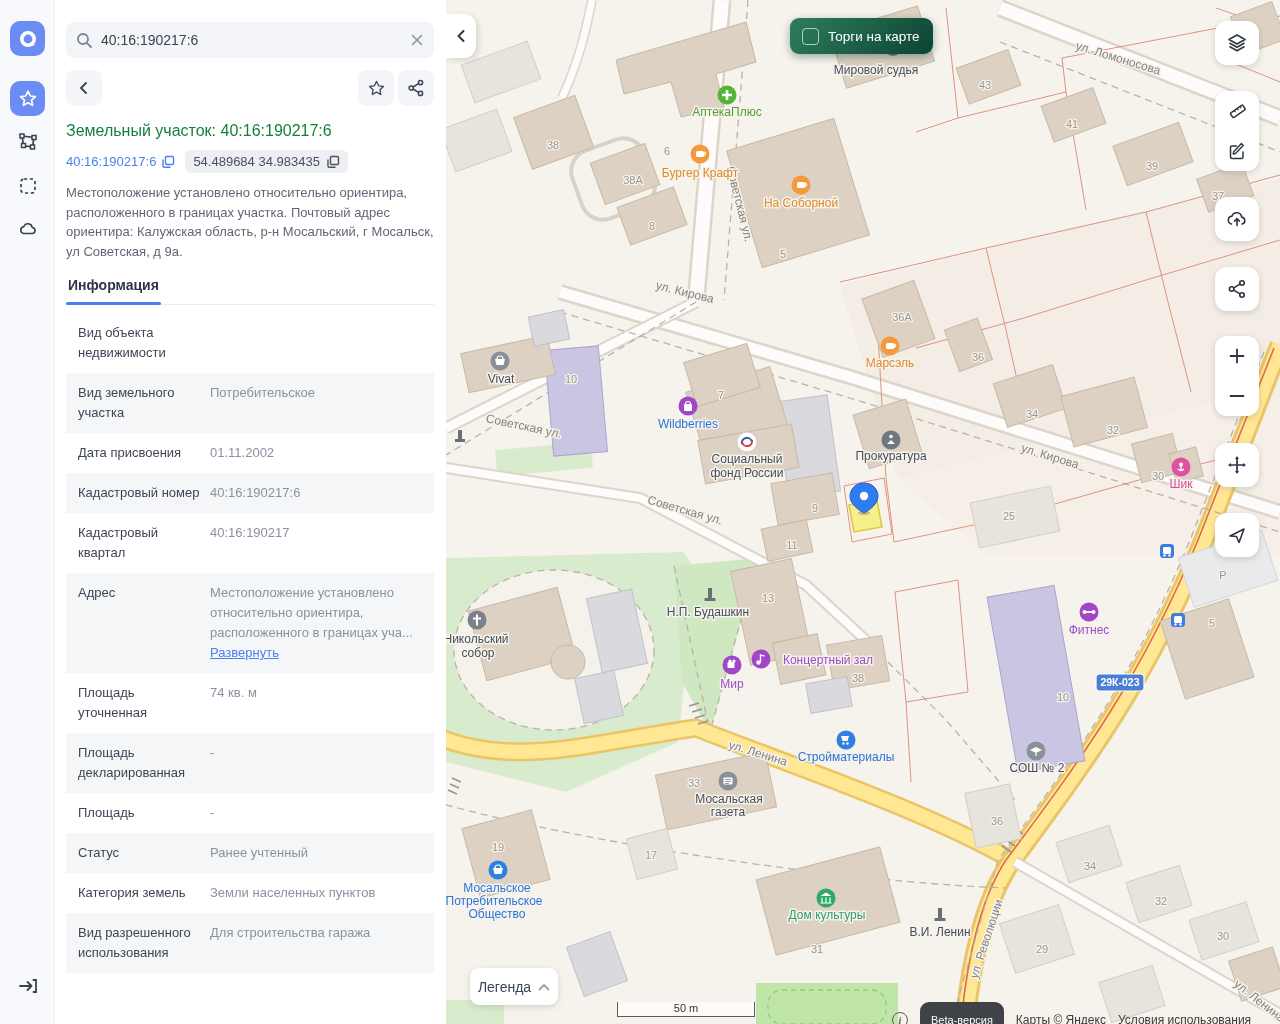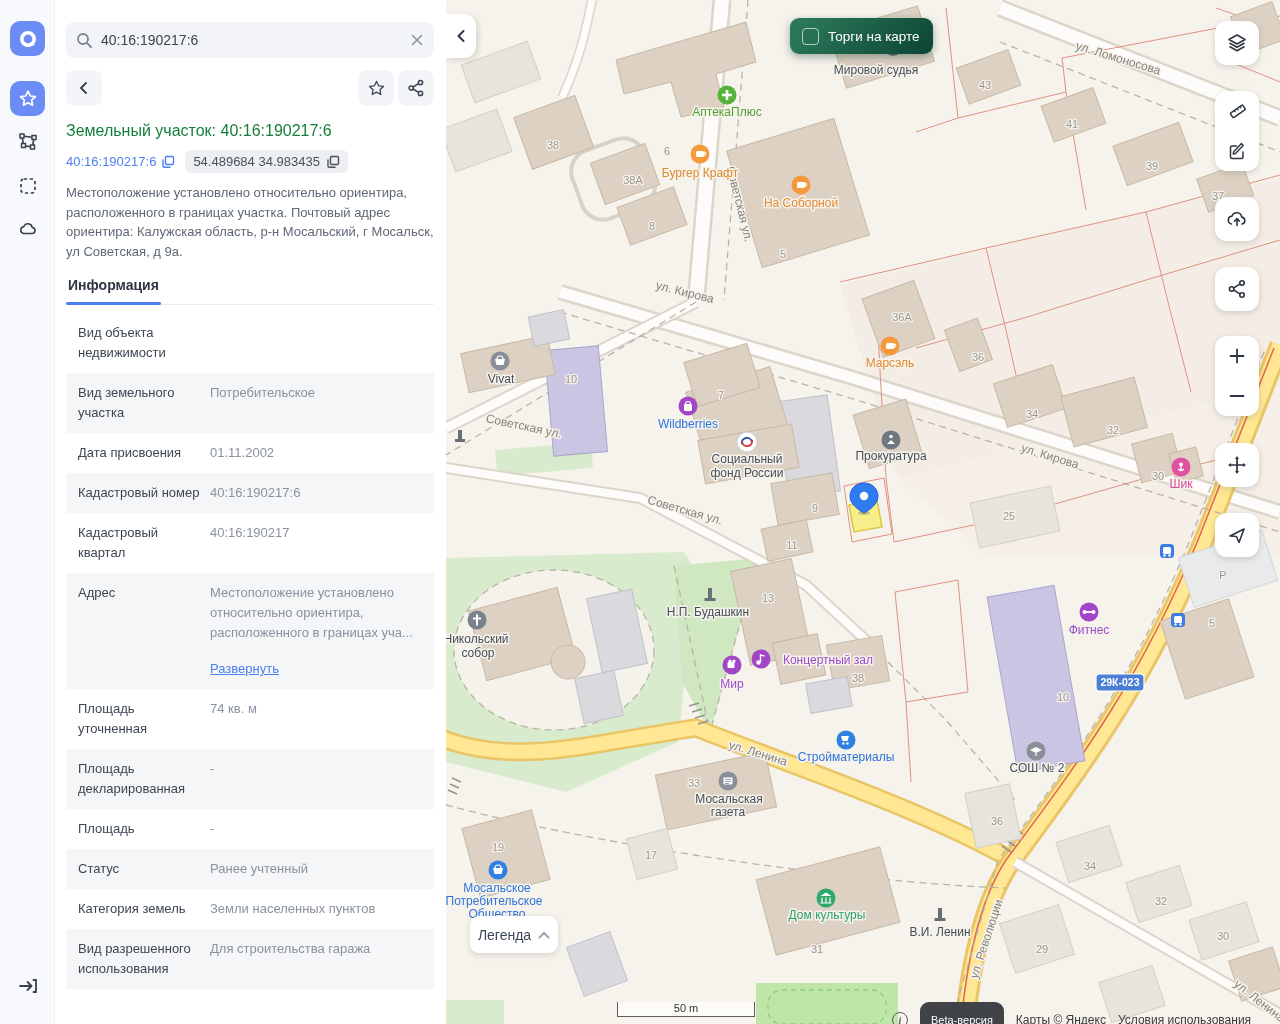--- a/index.html
+++ b/index.html
@@ -36,21 +36,21 @@
   .tabs { margin-top:12px; border-bottom:1px solid #e9ebef; position:relative; height:32px; }
   .tab { display:inline-block; font-size:14px; font-weight:600; color:#2f3644;
     padding:4px 2px 10px 2px; position:relative; cursor:pointer;text-align:center; }
   .tab .underline { position:absolute; left:0; right:0; bottom:-2px; height:3px;
     border-radius:2px; background:#4c7ff0; }
   .info-table { margin-top:8px; }
   .row { display:flex; padding:10px 12px; gap:6px; }
   .row.shade { background:#f5f6f8; }
   .row-label { width:126px; flex:none; font-size:13px; line-height:20px; color:#3d4654; }
   .row-value { flex:1; font-size:13px; line-height:20px; color:#8a92a0; }
-  .expand { display:inline-block; margin-top:16px; color:#4c7ff0; font-size:13px;
+  .expand { display:inline-block; margin-top:0; color:#4c7ff0; font-size:13px;
     text-decoration:underline; cursor:pointer; }
 
   
   .map { position:relative; flex:1; height:100%; background:#f6f3ec; overflow:hidden; }
   .map svg.basemap { position:absolute; left:0; top:0; }
   svg text { font-family:"Liberation Sans",sans-serif; text-anchor:middle; }
   .lbl { font-size:12px; fill:#474d57; paint-order:stroke; stroke:#f6f3ed;
     stroke-width:3px; stroke-linejoin:round; }
   .lbl-street { fill:#87837a; }
   .lbl-house { font-size:11px; fill:#9b958c; stroke-width:2.5px; }
@@ -74,21 +74,21 @@
     padding:0 12px; gap:9px; cursor:pointer; }
   .toggle-pill .cb { width:17px; height:17px; border:1.5px solid rgba(255,255,255,.65);
     border-radius:4px; flex:none; }
   .toggle-pill .txt { color:#fff; font-size:13.5px; white-space:nowrap; }
   .mapbtn, .mapgroup { position:absolute; left:769px; width:44px; background:#fff;
     border-radius:12px; box-shadow:0 2px 6px rgba(80,80,80,.22); }
   .mapbtn { height:44px; display:flex; align-items:center; justify-content:center; cursor:pointer; }
   .mapgroup { display:flex; flex-direction:column; align-items:center; }
   .mapgroup .gbtn { width:44px; height:40px; display:flex; align-items:center;
     justify-content:center; cursor:pointer; }
-  .legend-btn { position:absolute; left:24px; top:916px; width:88px; height:37px;
+  .legend-btn { position:absolute; left:24px; top:968px; width:88px; height:37px;
     background:#fff; border-radius:9px; box-shadow:0 2px 6px rgba(80,80,80,.2);
     display:flex; align-items:center; justify-content:center; gap:7px; cursor:pointer;
     font-size:14px; color:#3c4656; }
   .scalebar { position:absolute; left:171px; top:1002px; width:138px; height:15px;
     background:rgba(255,255,255,.65); border-left:1.5px solid #5c5c5c;
     border-right:1.5px solid #5c5c5c; border-bottom:1.5px solid #5c5c5c;
     font-size:11px; color:#333; text-align:center; line-height:13px; }
   .attrib { position:absolute; left:446px; top:1002px; display:flex; align-items:center;
     gap:12px; font-size:12px; color:#3c3c3c; white-space:nowrap; }
   .info-i { width:16px; height:16px; border-radius:50%; border:1.4px solid #5a5a5a;

